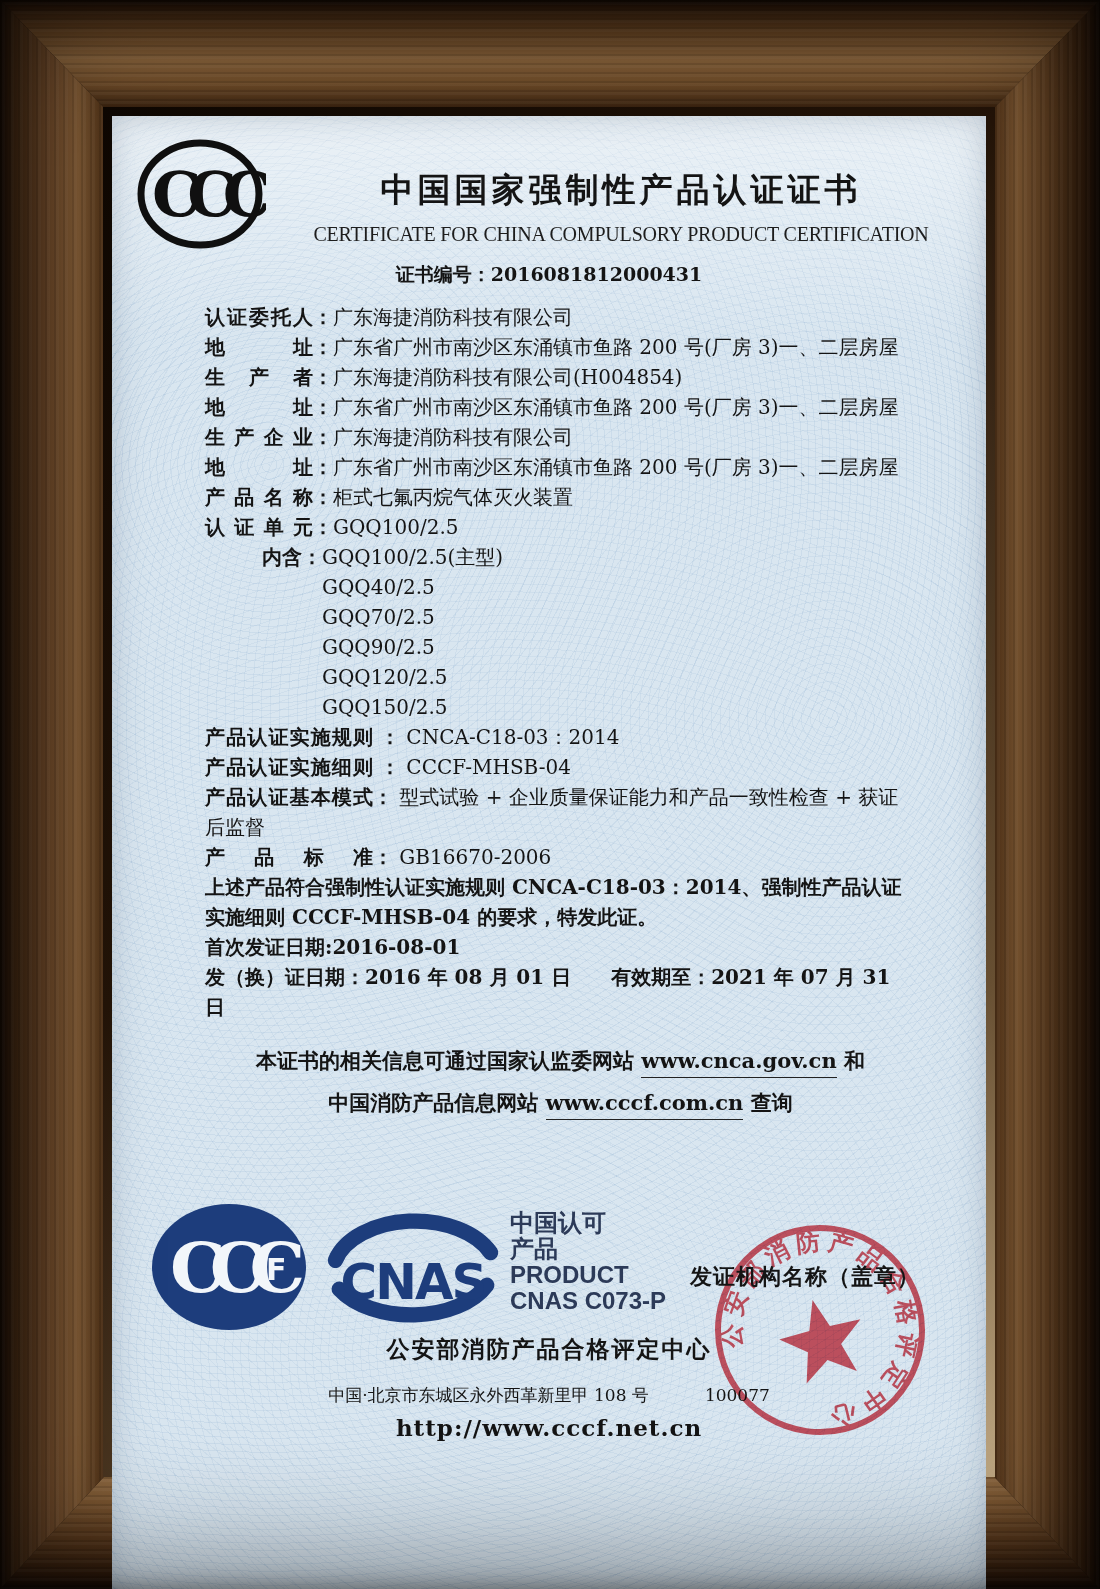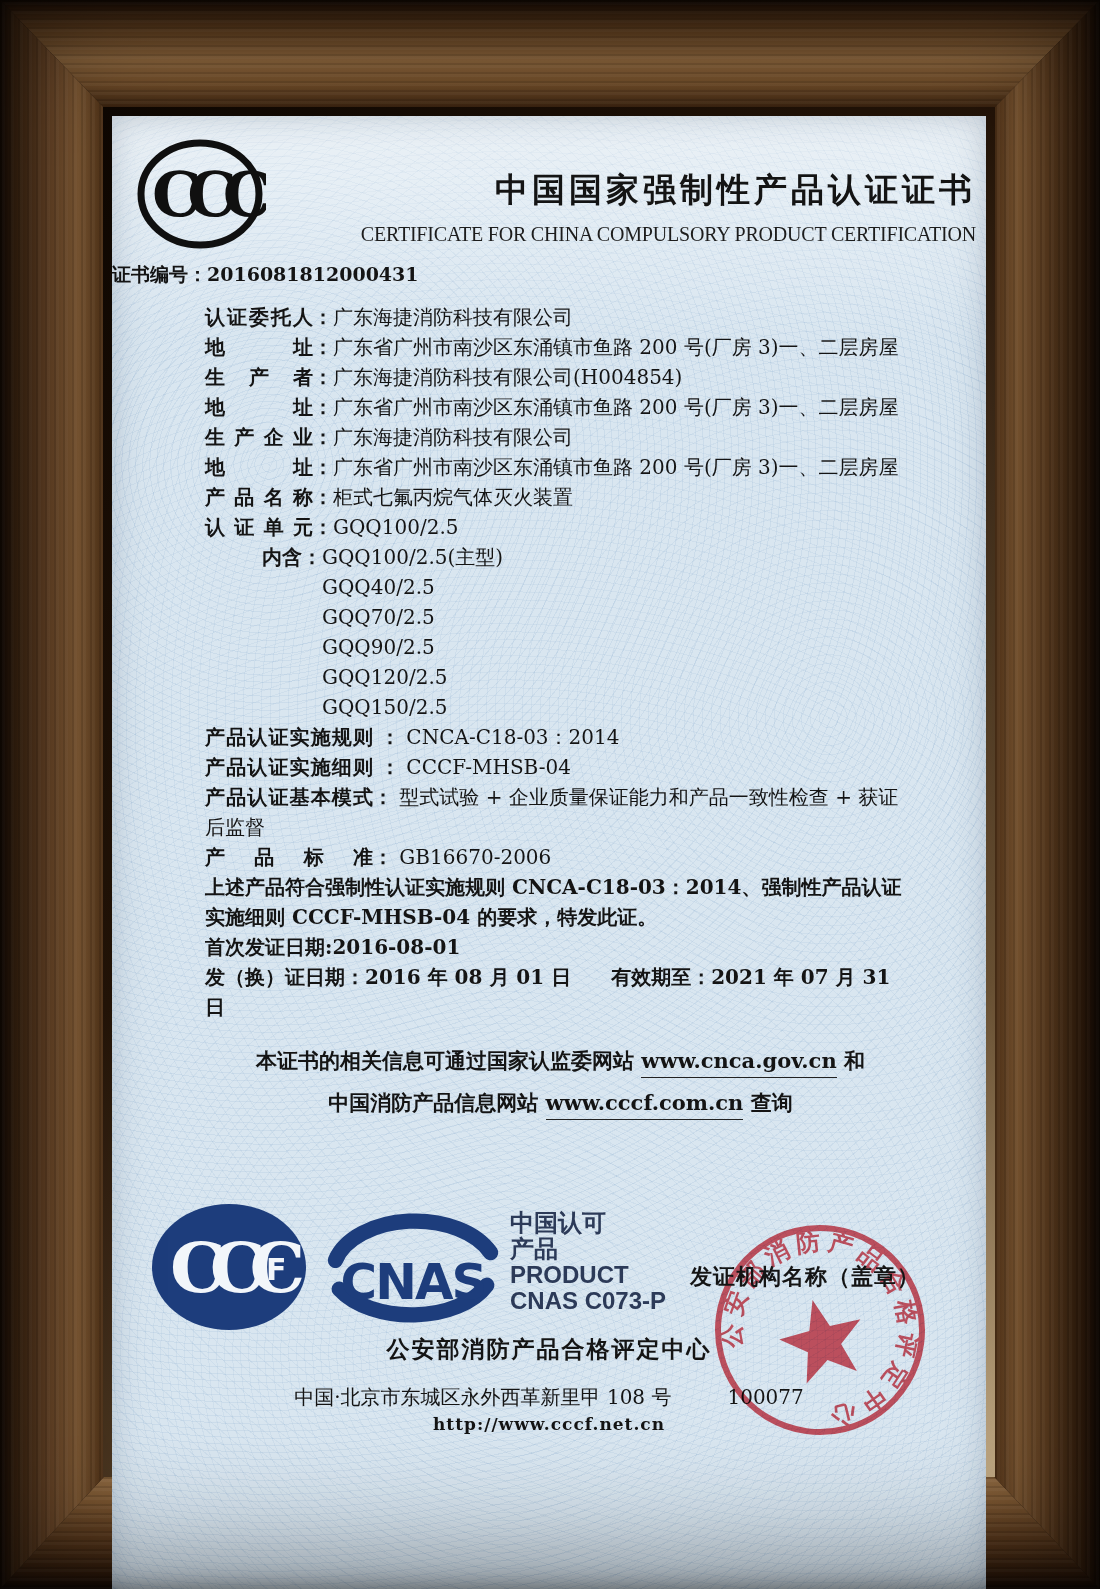--- a/index.html
+++ b/index.html
@@ -38,25 +38,25 @@
     background-image:
       linear-gradient(180deg, rgba(255,255,255,.5) 0%, rgba(255,255,255,0) 14%),
       repeating-radial-gradient(circle at 18% 22%, rgba(132,168,204,.16) 0 1px, transparent 1px 7px),
       repeating-radial-gradient(circle at 82% 38%, rgba(132,168,204,.13) 0 1px, transparent 1px 9px),
       repeating-radial-gradient(circle at 45% 78%, rgba(132,168,204,.12) 0 1px, transparent 1px 8px);
     box-shadow:inset 0 0 26px rgba(90,110,140,.25);
     color:#141414;}
   
   .hdr{display:flex;align-items:flex-start;padding-top:22px;}
   .ccc-black{width:132px;height:112px;margin-left:22px;flex:0 0 auto;}
-  .titles{flex:1;text-align:right;padding-right:10px;}
+  .titles{flex:1;text-align:center;padding-right:10px;}
   .title-cn{font-size:33px;font-weight:bold;letter-spacing:4px;margin-top:30px;white-space:nowrap;}
   .title-en{font-family:Liberation Serif, serif;font-size:20px;letter-spacing:-0.2px;
             margin-top:10px;white-space:nowrap;color:#1d1d1d;}
-  .certno{text-align:left;font-size:19px;margin-top:12px;font-weight:600;}
+  .certno{text-align:center;font-size:19px;margin-top:12px;font-weight:600;}
   
   .body{margin:14px 70px 0 93px;font-size:20px;line-height:30px;}
   .row{display:flex;}
   .lbl{flex:0 0 auto;display:inline-block;width:108px;text-align:justify;text-align-last:justify;
        font-weight:bold;}
   .colon{flex:0 0 auto;font-weight:bold;}
   .val{flex:1;}
   .contains-row{display:flex;}
   .lbl-inner{flex:0 0 auto;margin-left:57px;font-weight:bold;}
   .contains-list{flex:1;}
@@ -72,24 +72,24 @@
   .cccf-logo{position:absolute;left:36px;top:1084px;width:162px;height:134px;}
   .cnas-logo{position:absolute;left:210px;top:1082px;width:182px;height:140px;}
   .cnas-text{position:absolute;left:398px;top:1094px;font-family:"Liberation Sans","DejaVu Sans",sans-serif;
              font-size:24px;font-weight:bold;color:#2c3a58;line-height:26px;}
   .issuer-label{position:absolute;left:578px;top:1146px;font-size:22px;font-weight:bold;letter-spacing:1px;
                 z-index:30;white-space:nowrap;}
   .seal{position:absolute;left:592px;top:1098px;width:232px;height:232px;z-index:20;
         transform:rotate(-14deg);opacity:.88;mix-blend-mode:multiply;}
   .footer-org{position:absolute;left:0;top:1218px;width:100%;text-align:center;
               font-size:23px;font-weight:bold;letter-spacing:2px;}
-  .footer-addr{position:absolute;left:0;top:1268px;width:100%;text-align:center;font-size:20px;}
+  .footer-addr{position:absolute;left:0;top:1268px;width:100%;text-align:center;font-size:17px;}
   .footer-addr .pc{display:inline-block;margin-left:56px;}
   .footer-url{position:absolute;left:0;top:1298px;width:100%;text-align:center;
-              font-size:17px;font-weight:bold;letter-spacing:1px;}
+              font-size:23px;font-weight:bold;letter-spacing:1px;}
 </style>
 </head>
 <body>
 
 <div class="scene">
   <div class="frame-band band-top"></div>
   <div class="frame-band band-bottom"></div>
   <div class="frame-band band-left"></div>
   <div class="frame-band band-right"></div>
   <div class="mat"></div>

